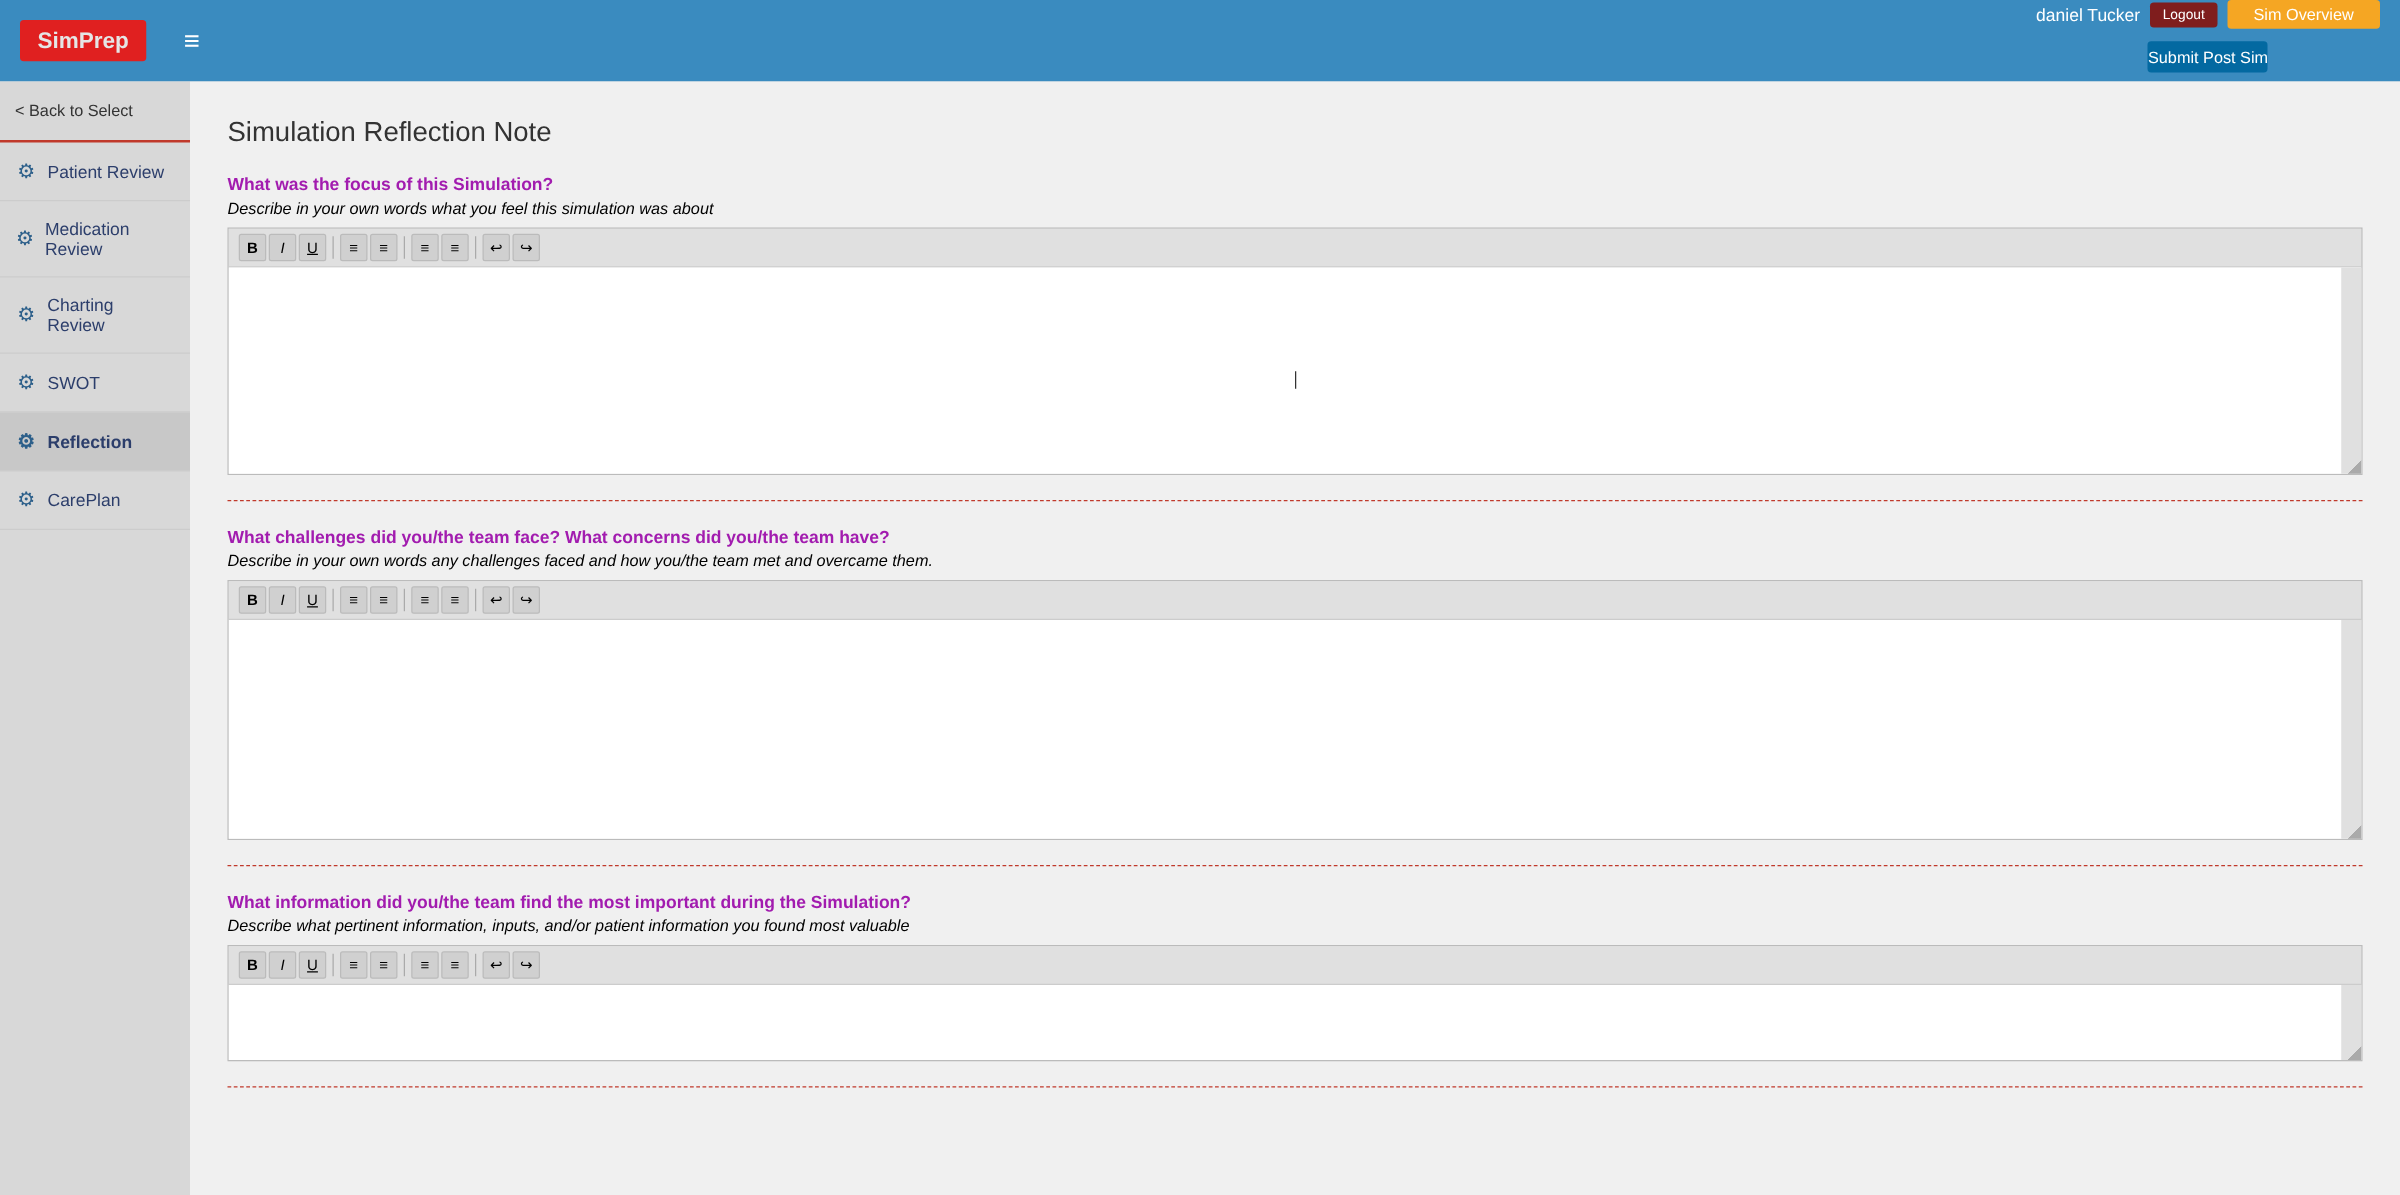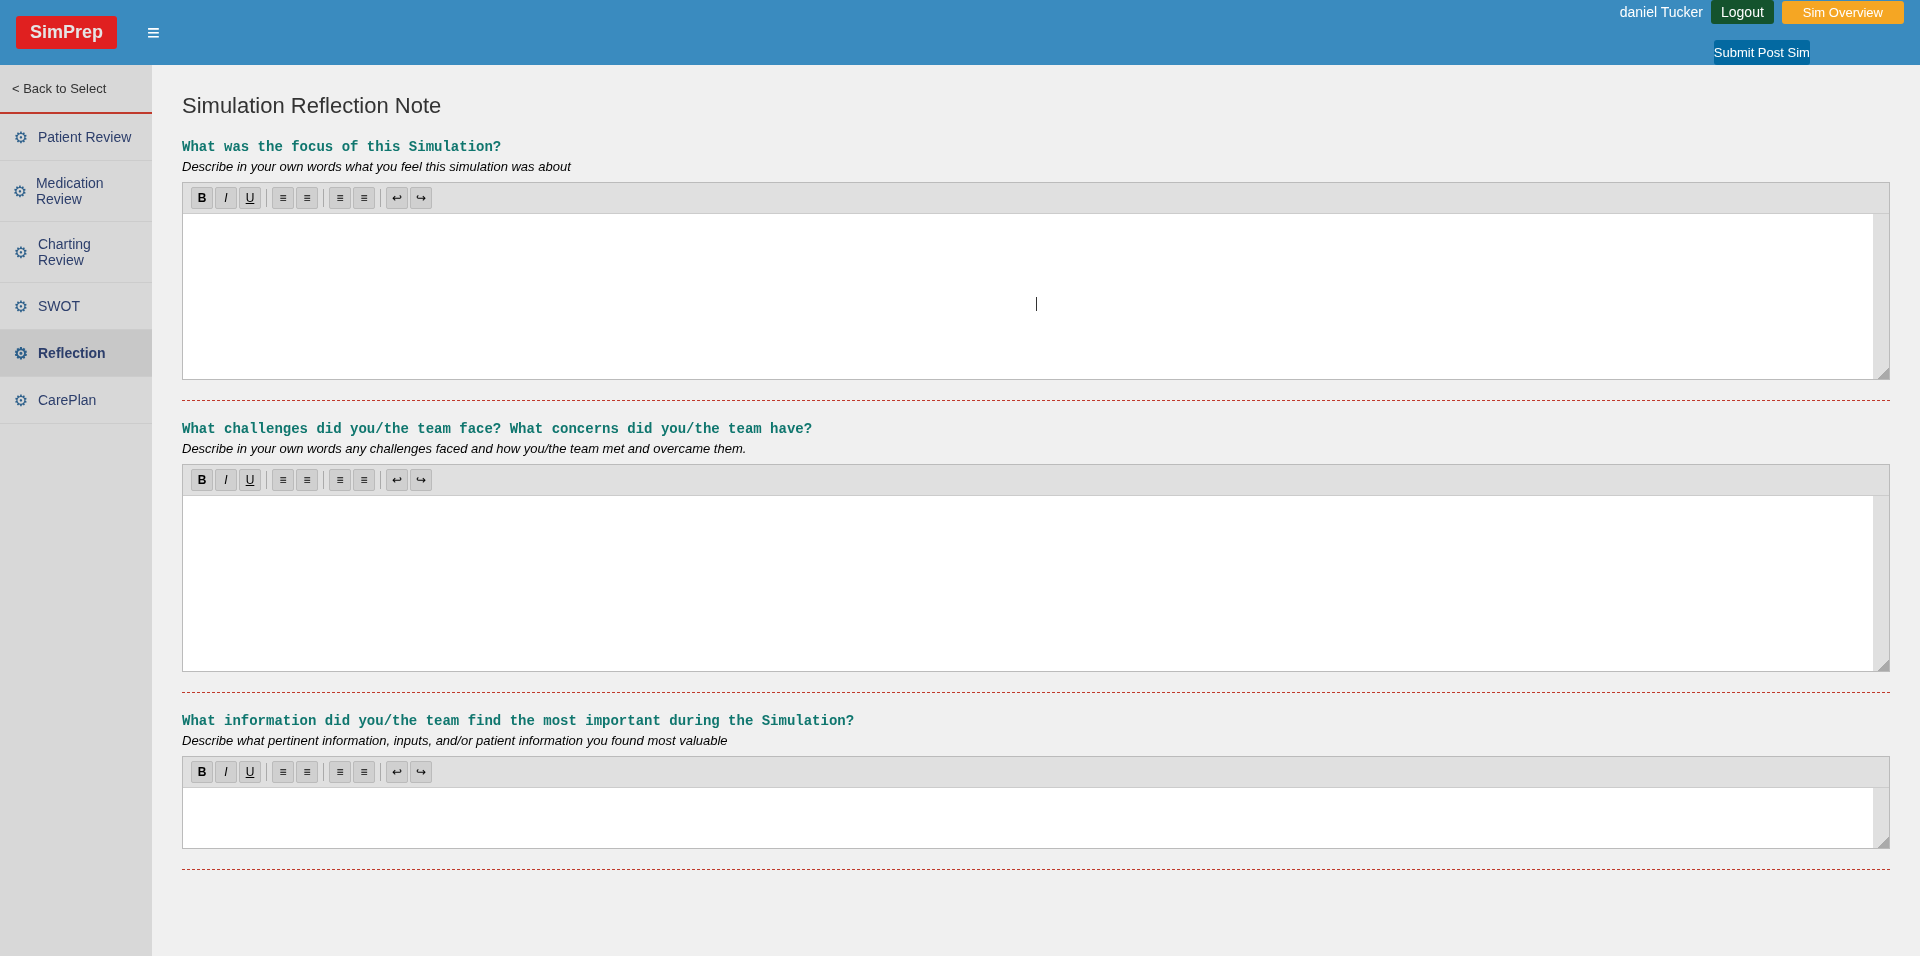--- a/index.html
+++ b/index.html
@@ -31,36 +31,36 @@
     }
     .header-right {
       position: absolute;
       right: 16px;
       top: 0;
       height: 100%;
       display: flex;
       align-items: center;
       gap: 10px;
       flex-direction: column;
-      justify-content: space-between;
+      justify-content: flex-start;
     }
     .header-user {
       color: white;
       font-size: 14px;
       display: flex;
       align-items: center;
       gap: 8px;
     }
     .btn-logout {
-      background: #14532d;
+      background: #7f1d1d;
       color: white;
       border: none;
       padding: 4px 10px;
       border-radius: 3px;
-      font-size: 14px;
+      font-size: 11px;
       cursor: pointer;
     }
     .btn-sim-overview {
       background: #f5a623;
       color: white;
       border: none;
       padding: 4px 21px;
       border-radius: 3px;
       font-size: 13px;
       cursor: pointer;
@@ -140,23 +140,22 @@
 
     
     .question-section {
       margin-bottom: 20px;
       border-bottom: 1px dashed #c0392b;
       padding-bottom: 20px;
     }
     .question-title {
       font-size: 14px;
       font-weight: bold;
-      color: #0f766e;
+      color: #a21caf;
       margin-bottom: 4px;
-      font-family: Liberation Mono, monospace;
     }
     .question-subtitle {
       font-size: 13px;
       color: #000000;
       font-style: italic;
       margin-bottom: 8px;
     }
 
     
     .editor-container {

